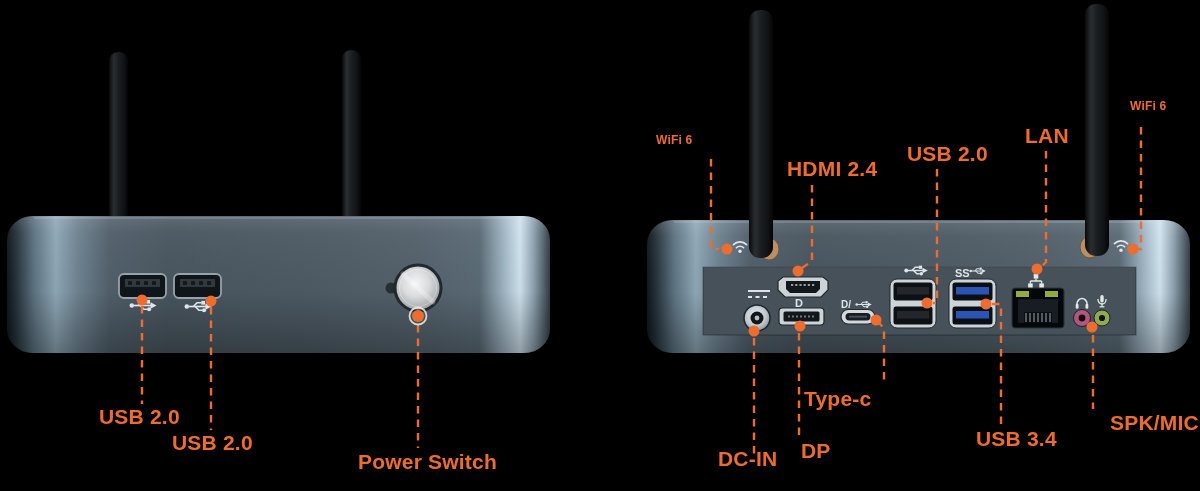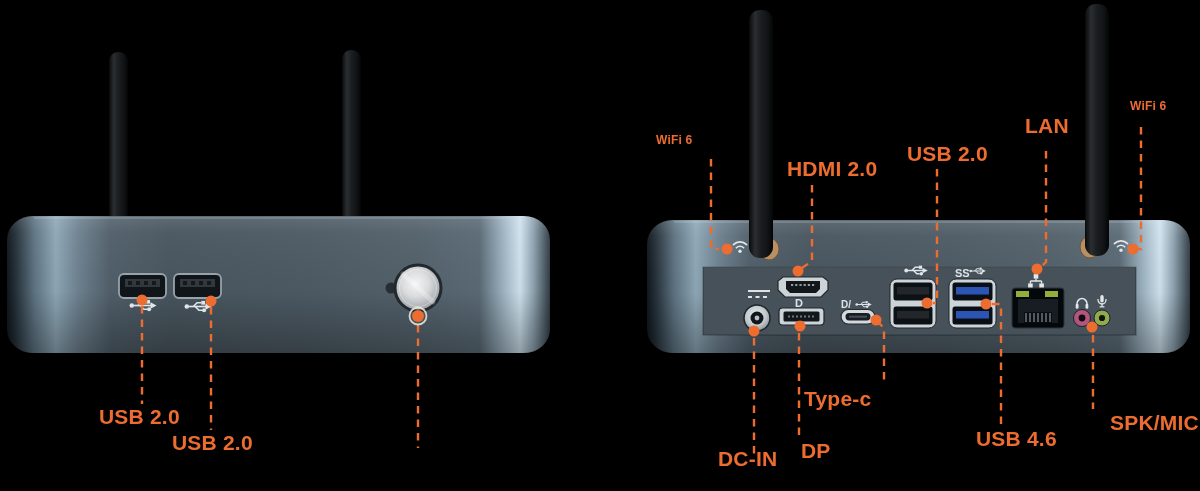--- a/index.html
+++ b/index.html
@@ -260,26 +260,27 @@
       <circle cx="800" cy="326" r="5.5"></circle>
       <circle cx="876" cy="320" r="5.5"></circle>
       <circle cx="986" cy="304" r="5.5"></circle>
       <circle cx="1092" cy="327" r="5.5"></circle>
     </g>
   </g>
 </svg>
 
 <div class="callout-label" style="left:99px;top:406px">USB 2.0</div>
 <div class="callout-label" style="left:172px;top:432px">USB 2.0</div>
+<div class="callout-label" style="left:358px;top:451px">Power Switch</div>
 
 <div class="callout-label sm" style="left:656px;top:134px">WiFi 6</div>
-<div class="callout-label" style="left:787px;top:158px">HDMI 2.0</div>
+<div class="callout-label" style="left:787px;top:158px">HDMI 2.4</div>
 <div class="callout-label" style="left:907px;top:143px">USB 2.0</div>
-<div class="callout-label" style="left:1025px;top:115px">LAN</div>
+<div class="callout-label" style="left:1025px;top:125px">LAN</div>
 <div class="callout-label sm" style="left:1130px;top:100px">WiFi 6</div>
 
 <div class="callout-label" style="left:718px;top:448px">DC-IN</div>
 <div class="callout-label" style="left:801px;top:440px">DP</div>
 <div class="callout-label" style="left:804px;top:388px">Type-c</div>
-<div class="callout-label" style="left:976px;top:428px">USB 4.6</div>
+<div class="callout-label" style="left:976px;top:428px">USB 3.4</div>
 <div class="callout-label" style="left:1110px;top:412px">SPK/MIC</div>
 
 </div>
 
 </body></html>

